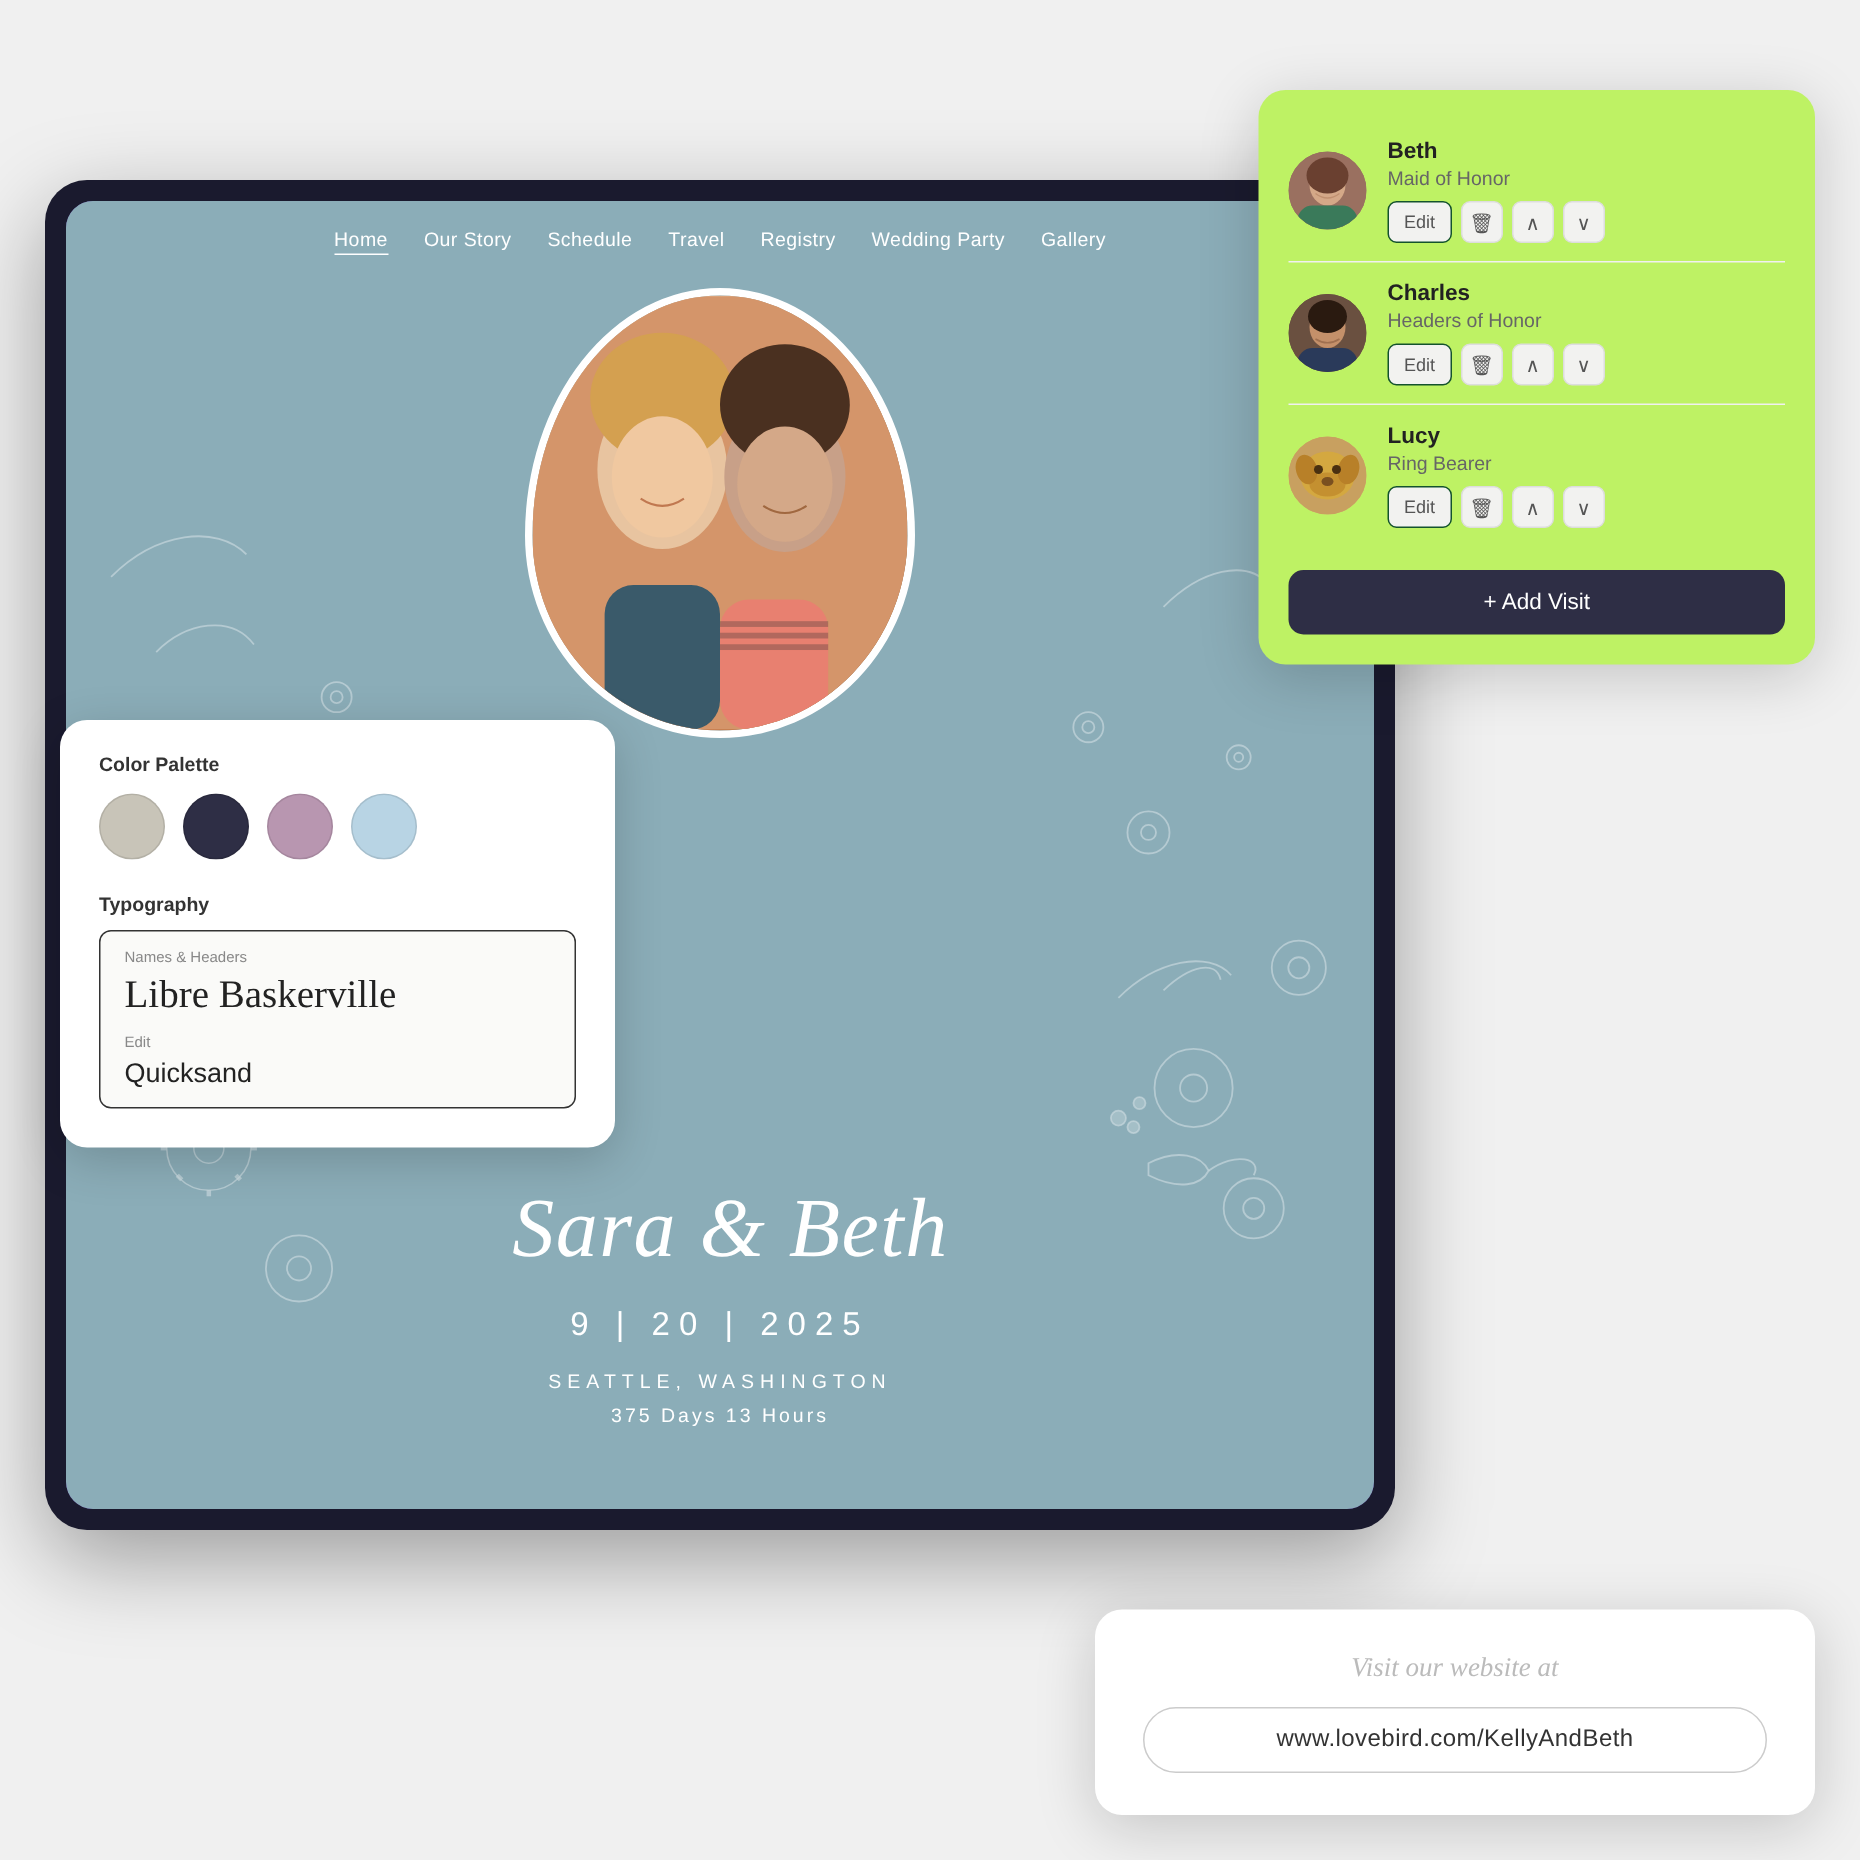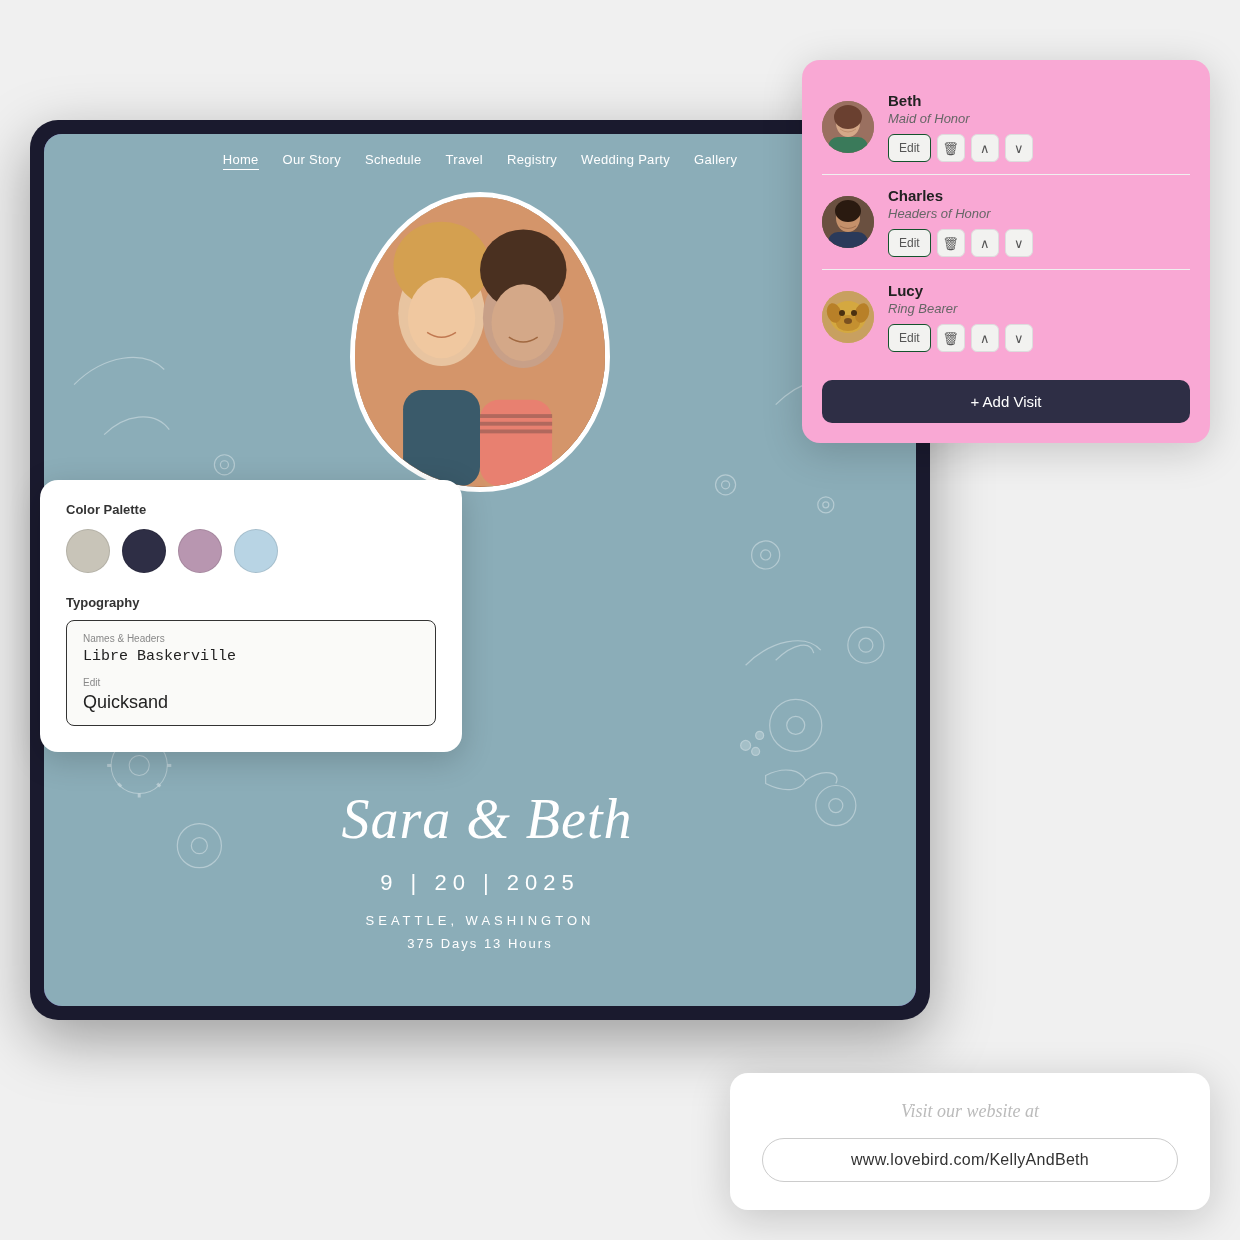--- a/index.html
+++ b/index.html
@@ -154,21 +154,21 @@
       color: #fff;
       z-index: 2;
       letter-spacing: 2px;
     }
 
     
     .color-palette-card {
       position: absolute;
       top: 480px;
       left: 40px;
-      width: 422px;
+      width: 370px;
       background: #fff;
       border-radius: 18px;
       padding: 22px 26px 26px;
       box-shadow: 0 8px 32px rgba(0,0,0,0.18);
       z-index: 20;
     }
 
     .card-section-title {
       font-size: 13px;
       font-weight: 600;
@@ -200,44 +200,44 @@
       background: #fafaf8;
     }
 
     .typo-label {
       font-size: 10px;
       color: #888;
       margin-bottom: 4px;
     }
 
     .typo-font-name {
-      font-size: 15px;
+      font-size: 26px;
       color: #222;
-      font-family: Liberation Mono, monospace;
+      font-family: Liberation Serif, serif;
       margin-bottom: 12px;
     }
 
     .typo-body-label {
       font-size: 10px;
       color: #888;
       margin-bottom: 4px;
     }
 
     .typo-body-font {
       font-size: 18px;
       color: #222;
     }
 
     
     .wedding-party-card {
       position: absolute;
       top: 60px;
       right: 30px;
-      width: 408px;
-      background: #f9a8d4;
+      width: 371px;
+      background: #bef264;
       border-radius: 18px;
       padding: 20px 20px 20px;
       box-shadow: 0 8px 40px rgba(0,0,0,0.18);
       z-index: 20;
     }
 
     .party-member {
       display: flex;
       align-items: center;
       padding: 12px 0;
@@ -265,21 +265,20 @@
       font-weight: 700;
       font-size: 15px;
       color: #222;
       margin-bottom: 2px;
     }
 
     .member-role {
       font-size: 13px;
       color: #666;
       margin-bottom: 8px;
-      font-style: italic;
     }
 
     .member-actions {
       display: flex;
       gap: 6px;
       align-items: center;
     }
 
     .action-btn {
       height: 28px;

